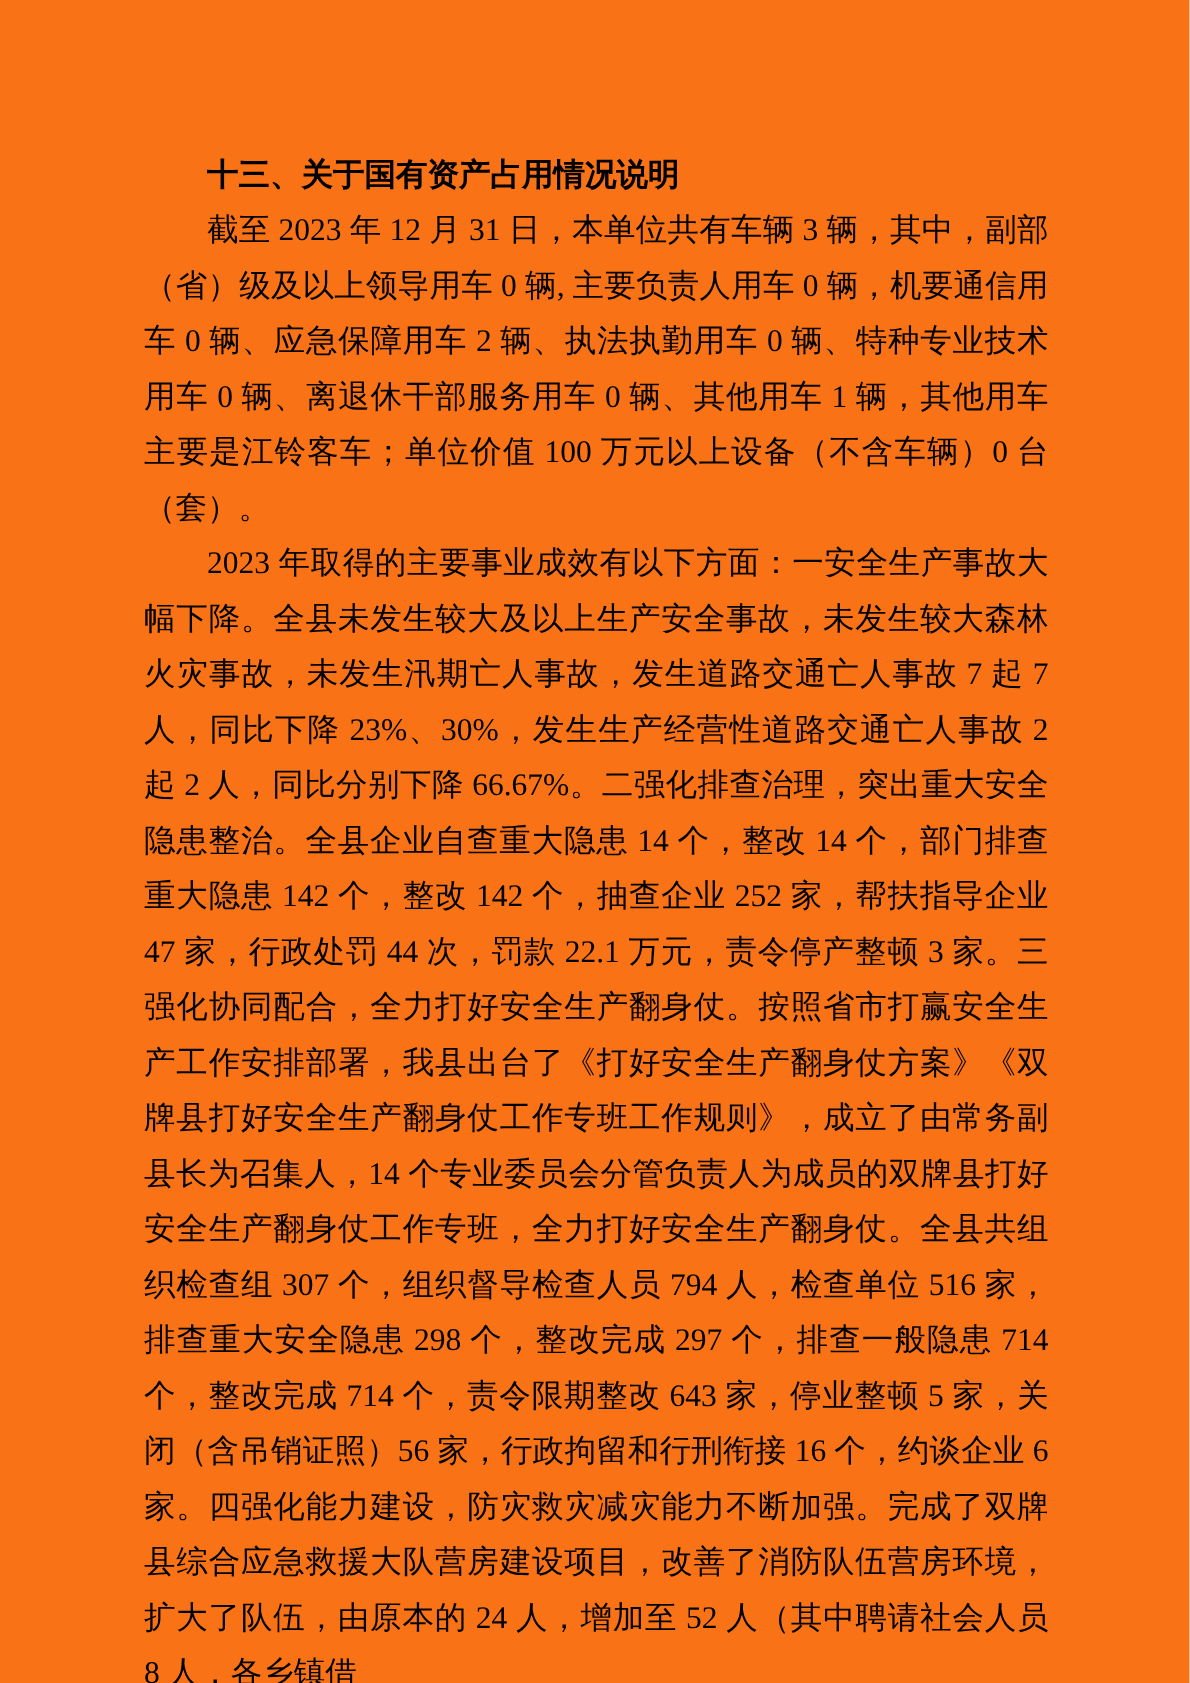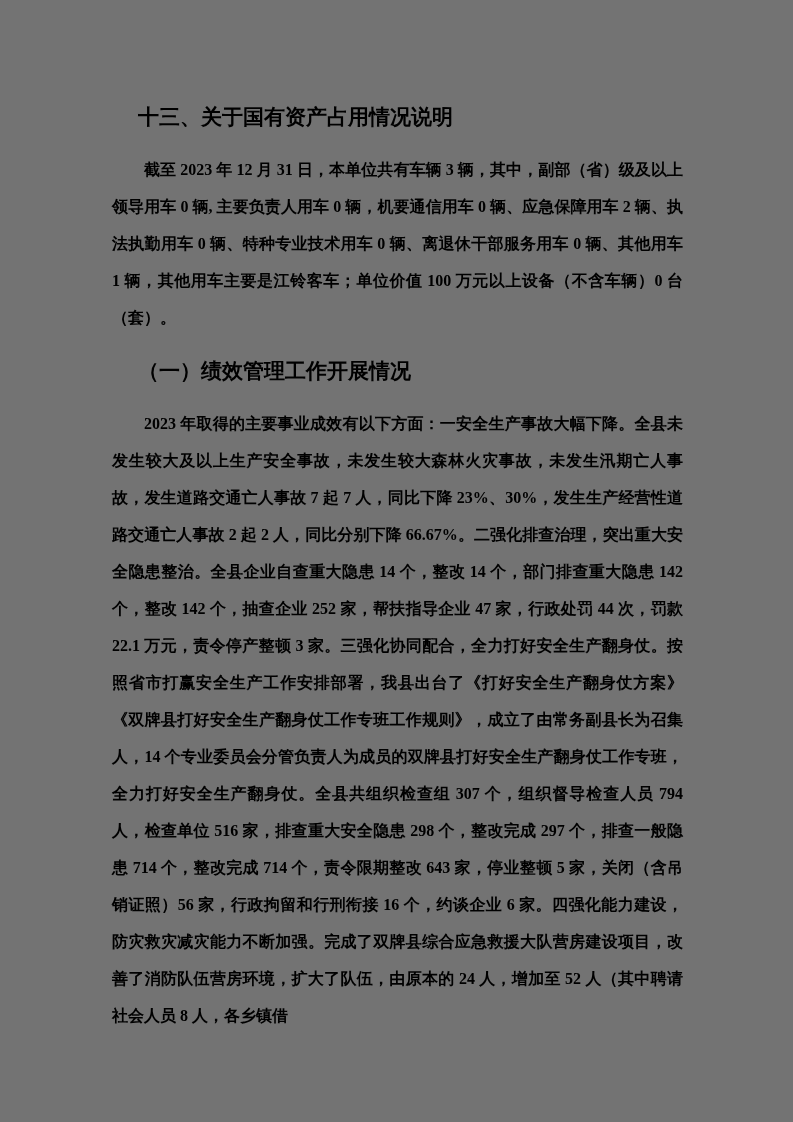--- a/index.html
+++ b/index.html
@@ -4,21 +4,21 @@
 <style>
   html, body {
     margin: 0;
     padding: 0;
     background: #ffffff;
   }
   .page {
     position: relative;
     width: 793px;
     height: 1122px;
-    background: #737373;
+    background: #f97316;
     overflow: hidden;
     margin: 0 auto;
     color: #000000;
   }
   .content {
     position: absolute;
     left: 96px;
     top: 98px;
     width: 603px;
   }
@@ -26,39 +26,38 @@
     margin: 0;
     font-family: "Liberation Sans", "DejaVu Sans", sans-serif;
     font-weight: bold;
     font-size: 21px;
     line-height: 37px;
     text-indent: 2em;
     color: #000000;
     white-space: nowrap;
   }
   .body-para {
-    margin: 16px;
+    margin: 0;
     font-family: "Liberation Serif", "DejaVu Serif", serif;
-    font-weight: bold;
-    font-size: 16px;
+    font-weight: normal;
+    font-size: 21px;
     line-height: 37px;
     text-indent: 2em;
     text-align: justify;
     color: #000000;
   }
 </style>
 </head>
 <body>
 
 <div class="page">
   <div class="content">
 
     <h2 class="sec-heading">十三、关于国有资产占用情况说明</h2>
 
     <p class="body-para">截至 2023 年 12 月 31 日，本单位共有车辆 3 辆，其中，副部（省）级及以上领导用车 0 辆, 主要负责人用车 0 辆，机要通信用车 0 辆、应急保障用车 2 辆、执法执勤用车 0 辆、特种专业技术用车 0 辆、离退休干部服务用车 0 辆、其他用车 1 辆，其他用车主要是江铃客车；单位价值 100 万元以上设备（不含车辆）0 台（套）。</p>
 
 
-    <h3 class="sec-heading">（一）绩效管理工作开展情况</h3>
 
     <p class="body-para">2023 年取得的主要事业成效有以下方面：一安全生产事故大幅下降。全县未发生较大及以上生产安全事故，未发生较大森林火灾事故，未发生汛期亡人事故，发生道路交通亡人事故 7 起 7 人，同比下降 23%、30%，发生生产经营性道路交通亡人事故 2 起 2 人，同比分别下降 66.67%。二强化排查治理，突出重大安全隐患整治。全县企业自查重大隐患 14 个，整改 14 个，部门排查重大隐患 142 个，整改 142 个，抽查企业 252 家，帮扶指导企业 47 家，行政处罚 44 次，罚款 22.1 万元，责令停产整顿 3 家。三强化协同配合，全力打好安全生产翻身仗。按照省市打赢安全生产工作安排部署，我县出台了《打好安全生产翻身仗方案》《双牌县打好安全生产翻身仗工作专班工作规则》，成立了由常务副县长为召集人，14 个专业委员会分管负责人为成员的双牌县打好安全生产翻身仗工作专班，全力打好安全生产翻身仗。全县共组织检查组 307 个，组织督导检查人员 794 人，检查单位 516 家，排查重大安全隐患 298 个，整改完成 297 个，排查一般隐患 714 个，整改完成 714 个，责令限期整改 643 家，停业整顿 5 家，关闭（含吊销证照）56 家，行政拘留和行刑衔接 16 个，约谈企业 6 家。四强化能力建设，防灾救灾减灾能力不断加强。完成了双牌县综合应急救援大队营房建设项目，改善了消防队伍营房环境，扩大了队伍，由原本的 24 人，增加至 52 人（其中聘请社会人员 8 人，各乡镇借</p>
 
   </div>
 </div>
 
 </body></html>

